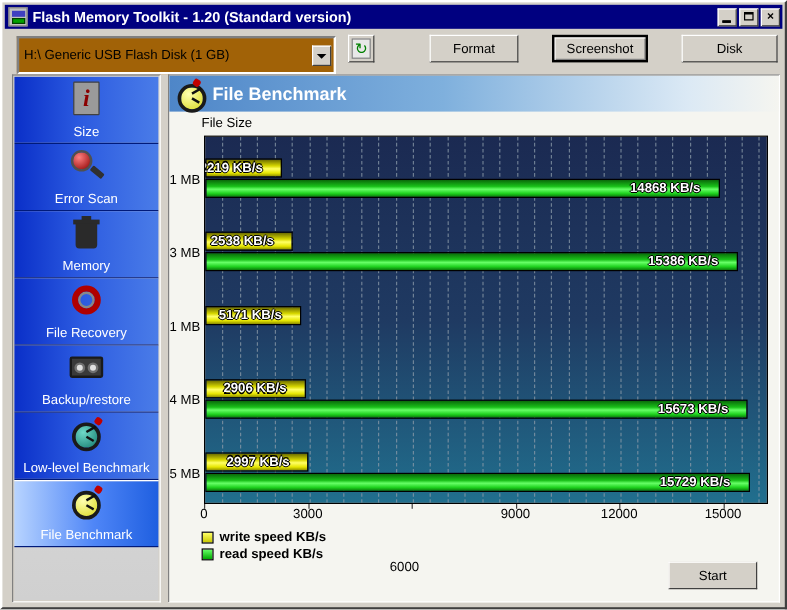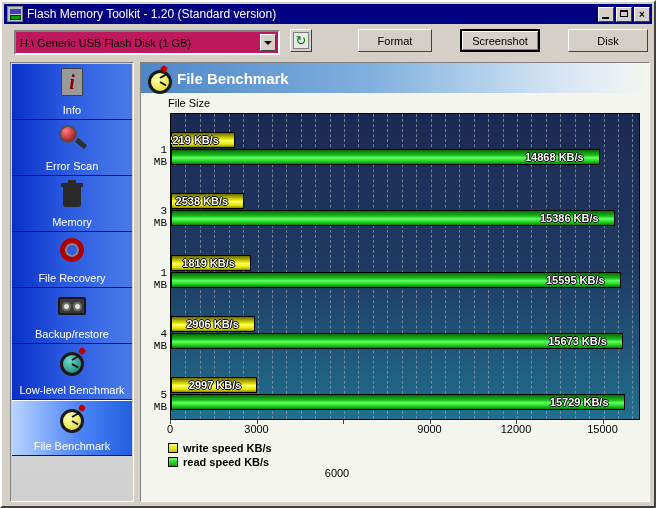--- a/index.html
+++ b/index.html
@@ -43,21 +43,21 @@
     position: absolute; left: 2px; top: 8px; width: 11px; height: 5px;
     background: #00a000; border: 1px solid #004000;
   }
   #app-icon .scr {
     position: absolute; left: 2px; top: 2px; width: 11px; height: 5px;
     background: #4040c0;
   }
   #title-text {
     color: #ffffff;
     font-size: 12px;
-    font-weight: normal;
+    font-weight: bold;
     white-space: nowrap;
     letter-spacing: 0px;
     flex: 1 1 auto;
   }
   .tb-btn {
     width: 16px; height: 15px;
     background: #d4d0c8;
     border: 1px solid #ffffff;
     border-right-color: #404040;
     border-bottom-color: #404040;
@@ -80,22 +80,22 @@
   }
   .tb-btn.close .g { top: 1px; font-size: 10px; }
 
   
   #toolbar {
     position: absolute; left: 2px; top: 24px;
     width: 648px; height: 30px;
   }
   #drive-combo {
     position: absolute; left: 10px; top: 4px;
-    width: 266px; height: 25px;
-    background: #be185d;
+    width: 266px; height: 32px;
+    background: #a16207;
     border: 2px solid #808080;
     border-right-color: #ffffff;
     border-bottom-color: #ffffff;
     display: flex; align-items: center;
   }
   #drive-combo .val {
     flex: 1 1 auto;
     font-size: 11px; color: #000;
     padding-left: 4px;
     white-space: nowrap; overflow: hidden;
@@ -273,21 +273,21 @@
     background: linear-gradient(180deg,#0a6a0a 0%,#19c019 38%,#66ff66 55%,#1fd21f 80%,#0a7a0a 100%);
     justify-content: flex-end;
   }
   .bar .v {
     font-size: 11px; font-weight: bold; color: #ffffff;
     padding-right: 15px; white-space: nowrap;
     text-shadow: 1px 0 0 #000, -1px 0 0 #000, 0 1px 0 #000, 0 -1px 0 #000;
   }
   .ylabel {
     position: absolute; left: 0; width: 26px;
-    text-align: right; font-size: 11px; color: #000; font-family: Liberation Mono, monospace;
+    text-align: right; font-size: 11px; color: #000;
   }
   .xtick {
     position: absolute; top: 360px;
     font-size: 11px; color: #000;
     transform: translateX(-50%);
     white-space: nowrap;
   }
   .xtickmark {
     position: absolute; top: 357px; width: 0; height: 4px;
     border-left: 1px solid #404040;
@@ -346,21 +346,21 @@
     </div>
     <div class="tool-btn" id="format-btn">Format</div>
     <div class="tool-btn focused" id="screenshot-btn">Screenshot</div>
     <div class="tool-btn" id="exit-btn">Disk</div>
   </div>
 
   <div id="sidebar">
     <div id="sidebar-inner">
         <div class="side-item">
           <div class="ico ic-info">i</div>
-          <div class="lbl">Info</div>
+          <div class="lbl">Size</div>
         </div>
         <div class="side-item">
           <div class="ico ic-mag">
             <div class="lens"></div>
             <div class="hdl"></div>
           </div>
           <div class="lbl">Error Scan</div>
         </div>
         <div class="side-item">
           <div class="ico ic-bin">
@@ -456,24 +456,21 @@
         <div class="bar read" style="left: 0px; width: 428.709px; top: 34.7px;">
           <span class="v">14868 KB/s</span>
         </div>
         <div class="bar write" style="left: 0px; width: 73.1816px; top: 79.1px;">
           <span class="v">2538 KB/s</span>
         </div>
         <div class="bar read" style="left: 0px; width: 443.645px; top: 96.1px;">
           <span class="v">15386 KB/s</span>
         </div>
         <div class="bar write" style="left: 0px; width: 79.9px; top: 140.5px;">
-          <span class="v">1819 KB/s</span>
-        </div>
-        <div class="bar read" style="left: 0px; width: 449.672px; top: 157.5px;">
-          <span class="v">15595 KB/s</span>
+          <span class="v">5171 KB/s</span>
         </div>
         <div class="bar write" style="left: 0px; width: 83.7926px; top: 201.9px;">
           <span class="v">2906 KB/s</span>
         </div>
         <div class="bar read" style="left: 0px; width: 451.921px; top: 218.9px;">
           <span class="v">15673 KB/s</span>
         </div>
         <div class="bar write" style="left: 0px; width: 86.4166px; top: 263.3px;">
           <span class="v">2997 KB/s</span>
         </div>
@@ -507,15 +504,16 @@
         <div class="leg-row">
           <div class="leg-sw w"></div>
           <div class="leg-txt">write speed KB/s</div>
         </div>
         <div class="leg-row">
           <div class="leg-sw r"></div>
           <div class="leg-txt">read speed KB/s</div>
         </div>
       </div>
 
+    <div id="start-btn">Start</div>
   </div>
 
 </div>
 
 </body></html>

